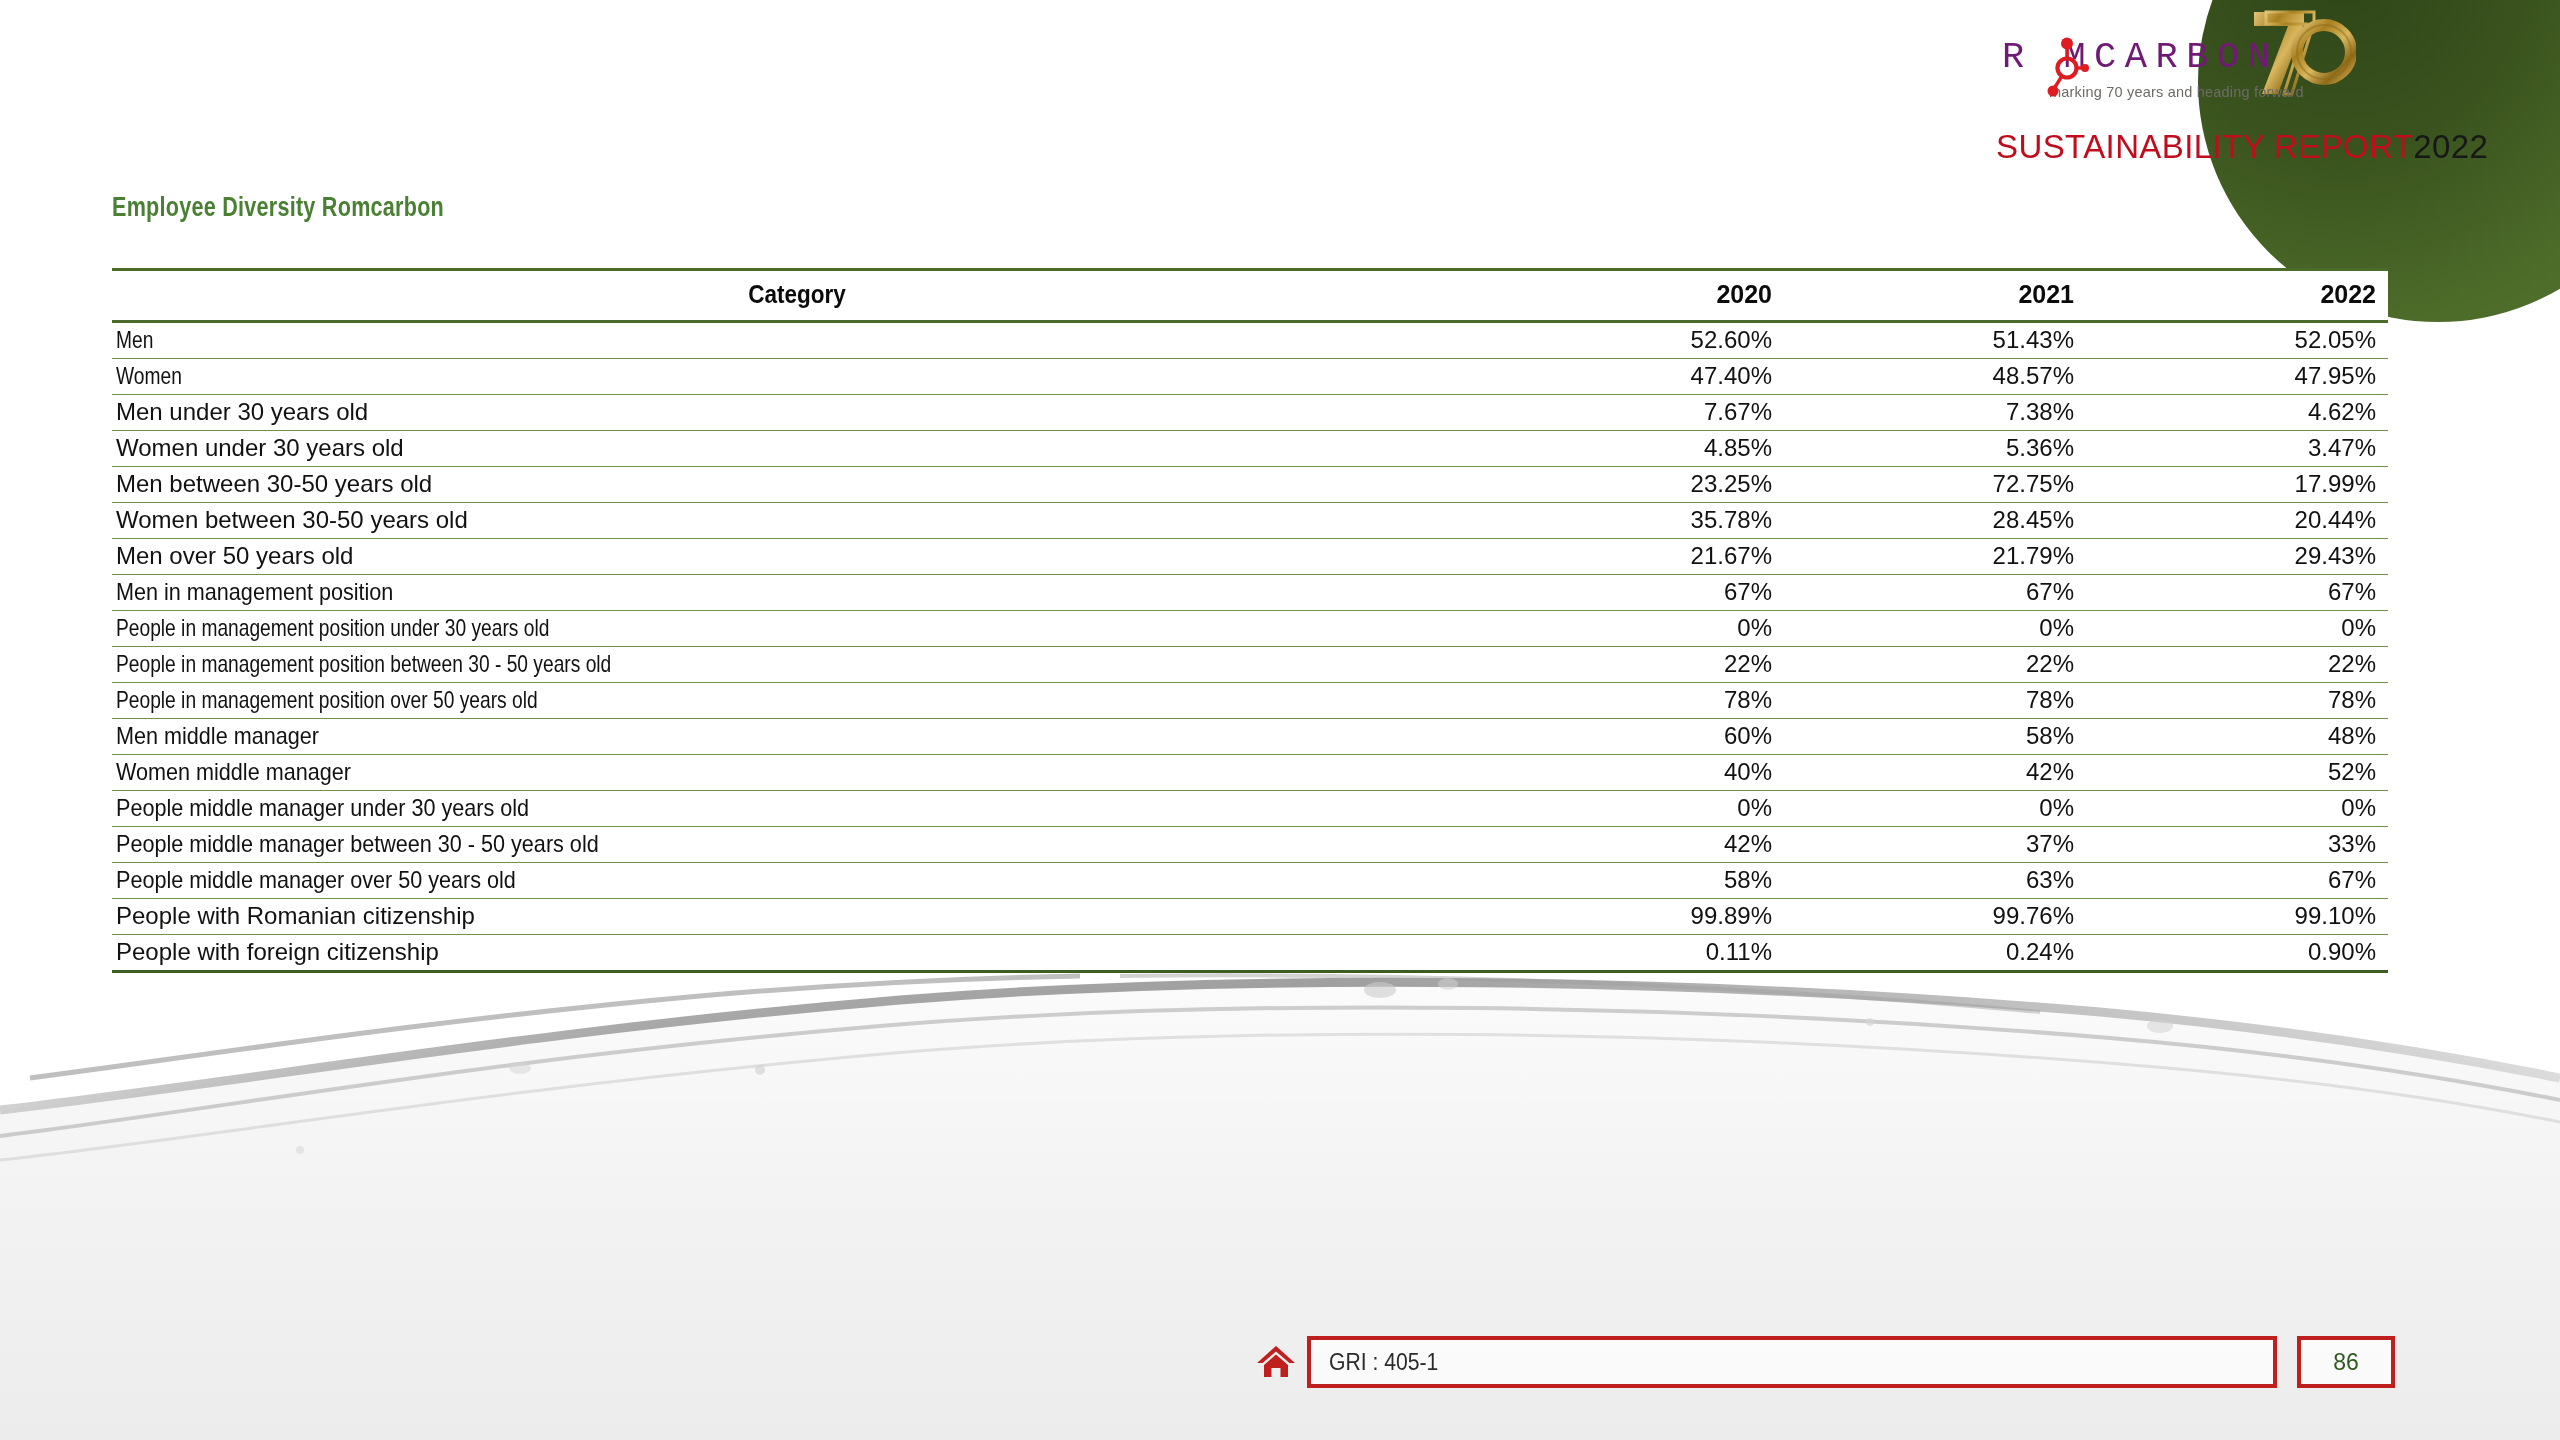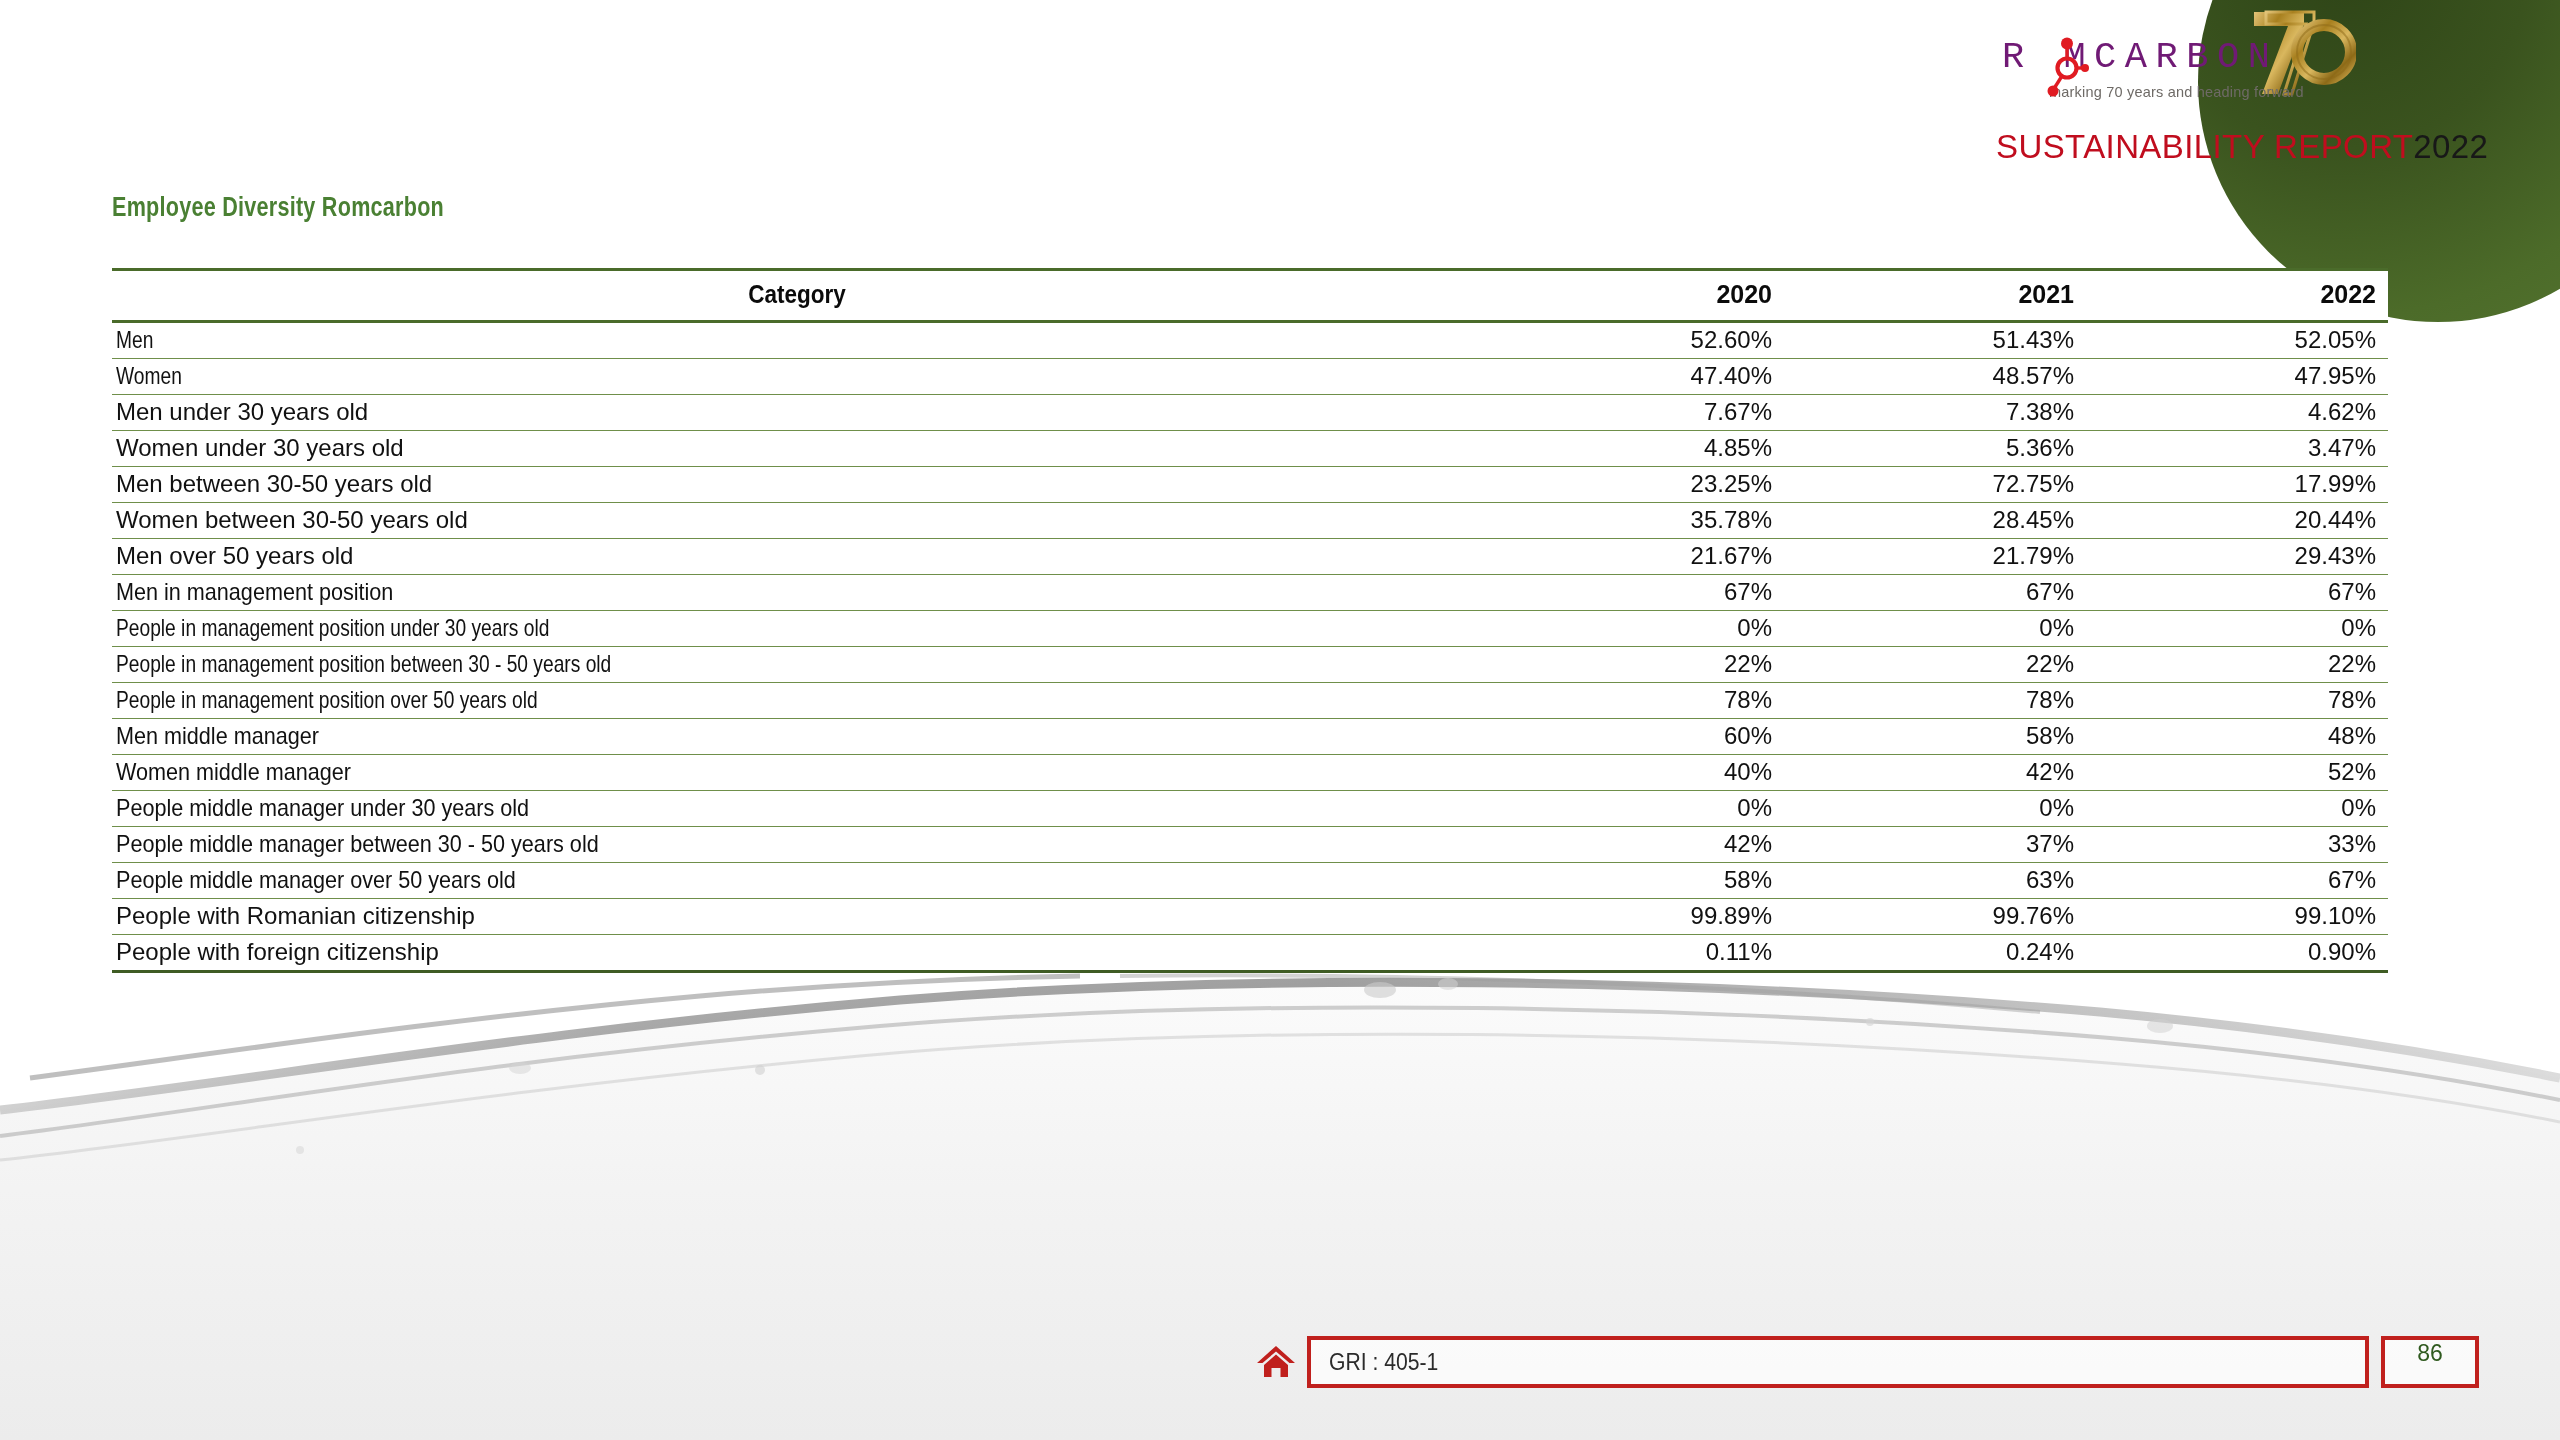--- a/index.html
+++ b/index.html
@@ -100,29 +100,29 @@
 
   tr.h-sm td{ font-size:23px; }
 
   
   #footer{
     position:absolute; left:1255px; bottom:52px;
     display:flex; align-items:center; gap:10px; z-index:6;
   }
   #home-icon{ width:42px; height:42px; flex:0 0 auto; }
   #gri-box{
-    width:1062px; height:52px;
+    width:970px; height:52px;
     border:4px solid #c0201d; background:rgba(255,255,255,.72);
     display:flex; align-items:center; padding-left:18px;
   }
   #gri-text{ font-size:23px; color:#2b2b2b; transform:scaleX(.92); transform-origin:left center; }
   #page-box{
-    width:98px; height:52px; margin-left:2px;
+    width:98px; height:52px; margin-left:10px;
     border:4px solid #c0201d; background:rgba(255,255,255,.72);
-    display:flex; justify-content:center;
+    display:flex; align-items:center; justify-content:center;
   }
   #page-num{ font-size:23px; color:#2f5a1f; font-weight:400; }
 </style>
 </head>
 <body>
 
 <div id="corner-circle"></div>
 
 <div id="wave-bg">
   <svg width="2560" height="480" viewBox="0 0 2560 480" preserveAspectRatio="none">

